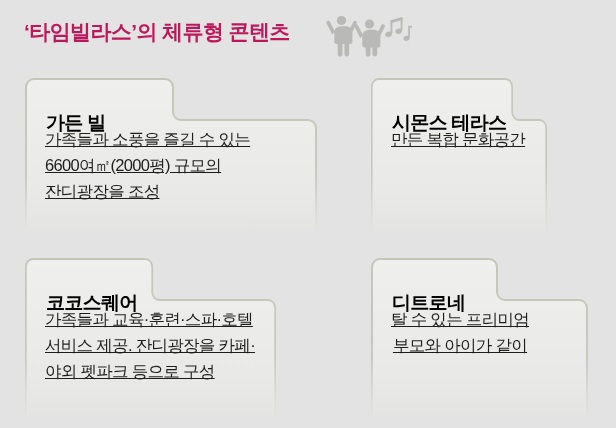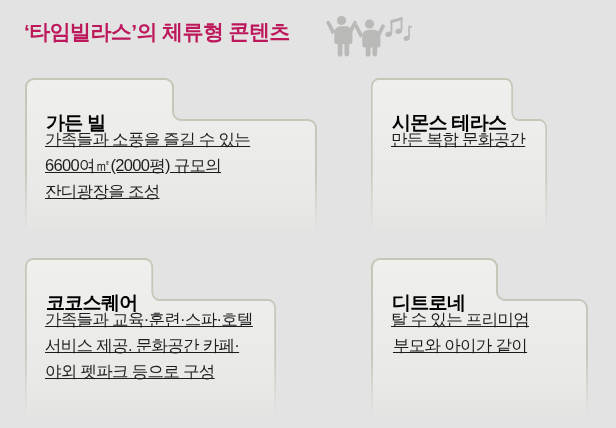--- a/index.html
+++ b/index.html
@@ -187,21 +187,21 @@
         <stop offset="62%" stop-color="#c7c9bc"></stop>
         <stop offset="100%" stop-color="#c7c9bc" stop-opacity="0"></stop>
       </linearGradient>
     </defs>
     <path d="M1,158 L1,9 A8,8 0 0 1 9,1 L140,1 A8,8 0 0 1 148,9 L148,34 A8,8 0 0 0 156,42 L283,42 A8,8 0 0 1 291,50 L291,158" fill="url(#g3)" stroke="url(#s3)" stroke-width="2"></path>
   </svg>
   <div class="card-inner">
     <div class="card-heading">코코스퀘어</div>
     <div class="card-body">
       <span class="line">가족들과 교육·훈련·스파·호텔</span>
-      <span class="line">서비스 제공. 문화공간 카페·</span>
+      <span class="line">서비스 제공. 잔디광장을 카페·</span>
       <span class="line">야외 펫파크 등으로 구성</span>
     </div>
   </div>
 </div>
 
 <div class="card" id="card-ditrone">
   <svg class="card-shape" viewBox="0 0 217 158" preserveAspectRatio="none" xmlns="http://www.w3.org/2000/svg">
     <defs>
       <linearGradient id="g4" x1="0" y1="0" x2="0" y2="1">
         <stop offset="0%" stop-color="#efefed"></stop>

